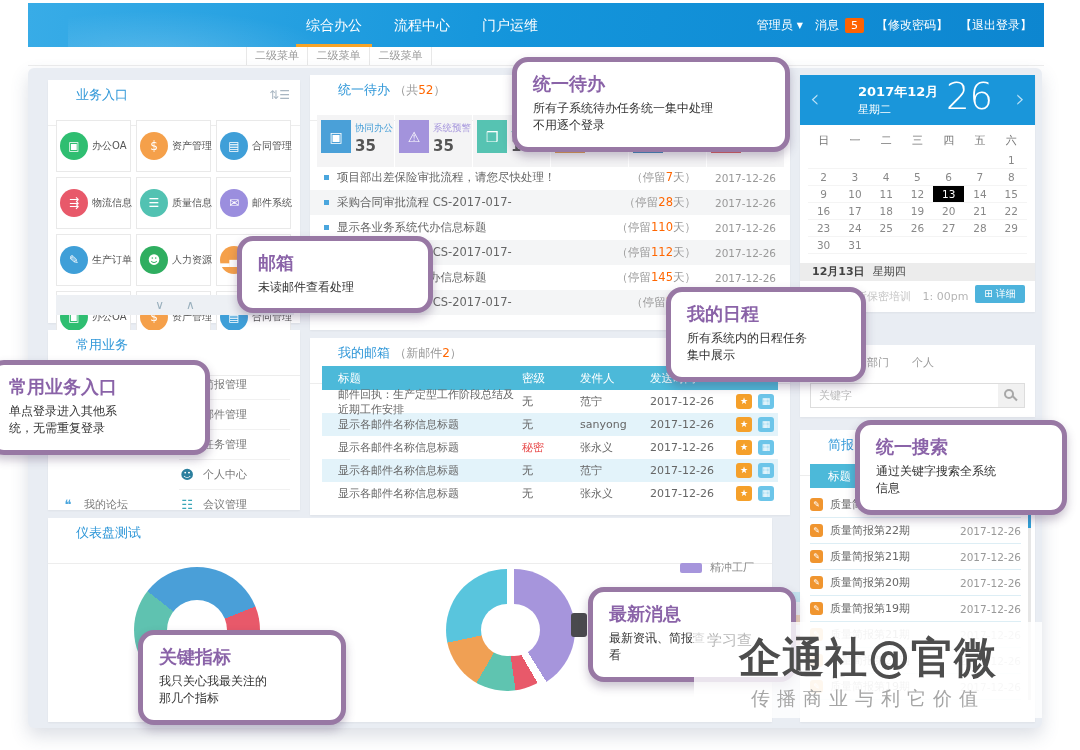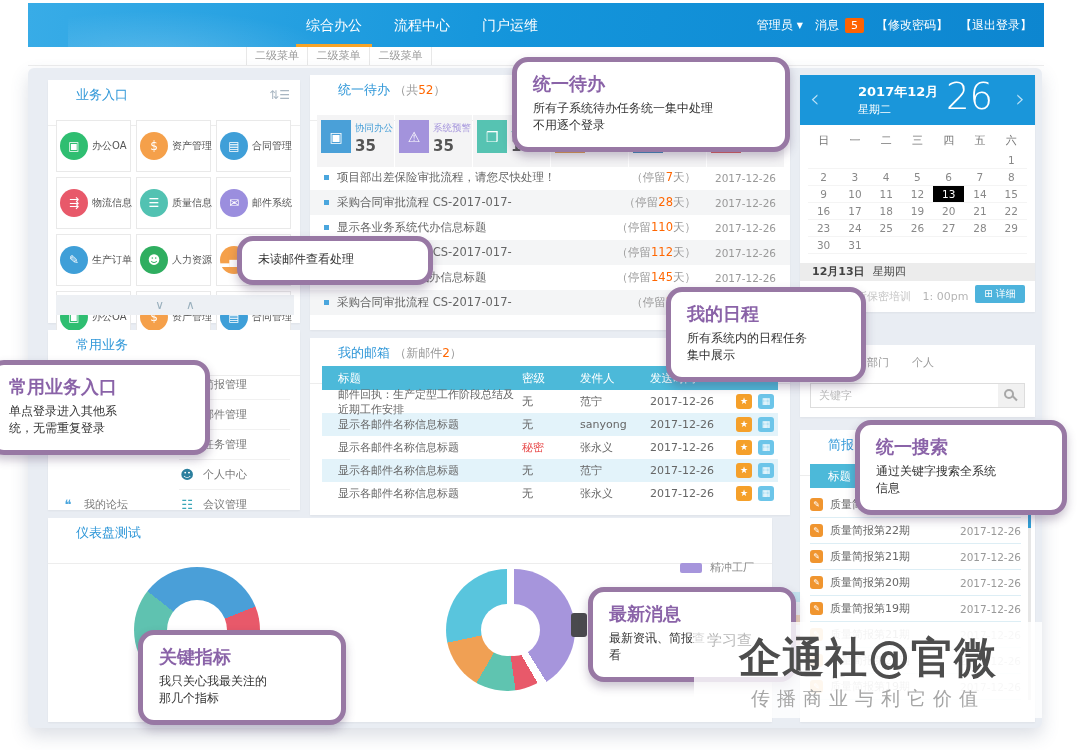--- a/index.html
+++ b/index.html
@@ -607,20 +607,21 @@
 
 </div>
 
 <div id="callouts">
     <div class="callout co-todo">
       <div class="co-title">统一待办</div>
       <div class="co-body">所有子系统待办任务统一集中处理
 不用逐个登录</div>
     </div>
     <div class="callout co-mail">
+      <div class="co-title">邮箱</div>
       <div class="co-body">未读邮件查看处理</div>
     </div>
     <div class="callout co-schedule">
       <div class="co-title">我的日程</div>
       <div class="co-body">所有系统内的日程任务
 集中展示</div>
     </div>
     <div class="callout co-entry">
       <div class="co-title">常用业务入口</div>
       <div class="co-body">单点登录进入其他系

